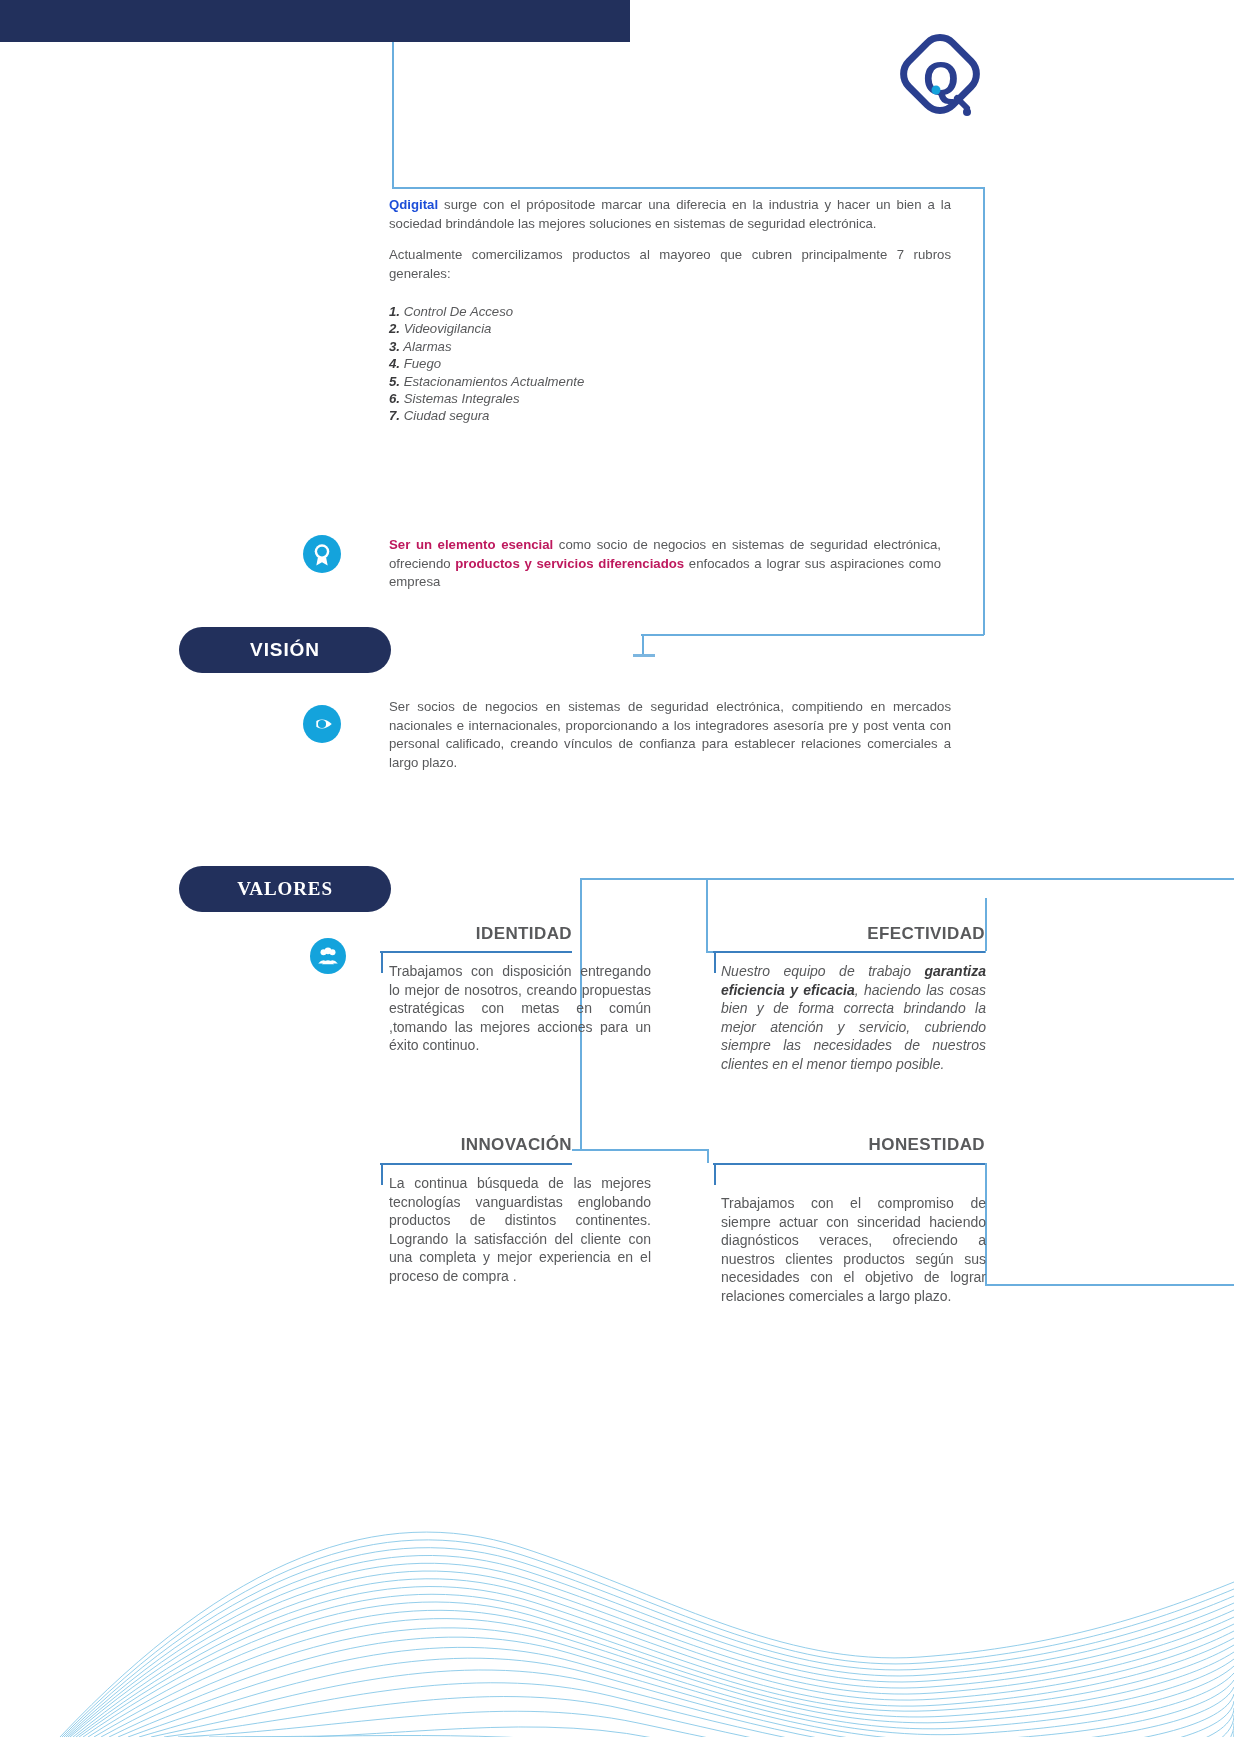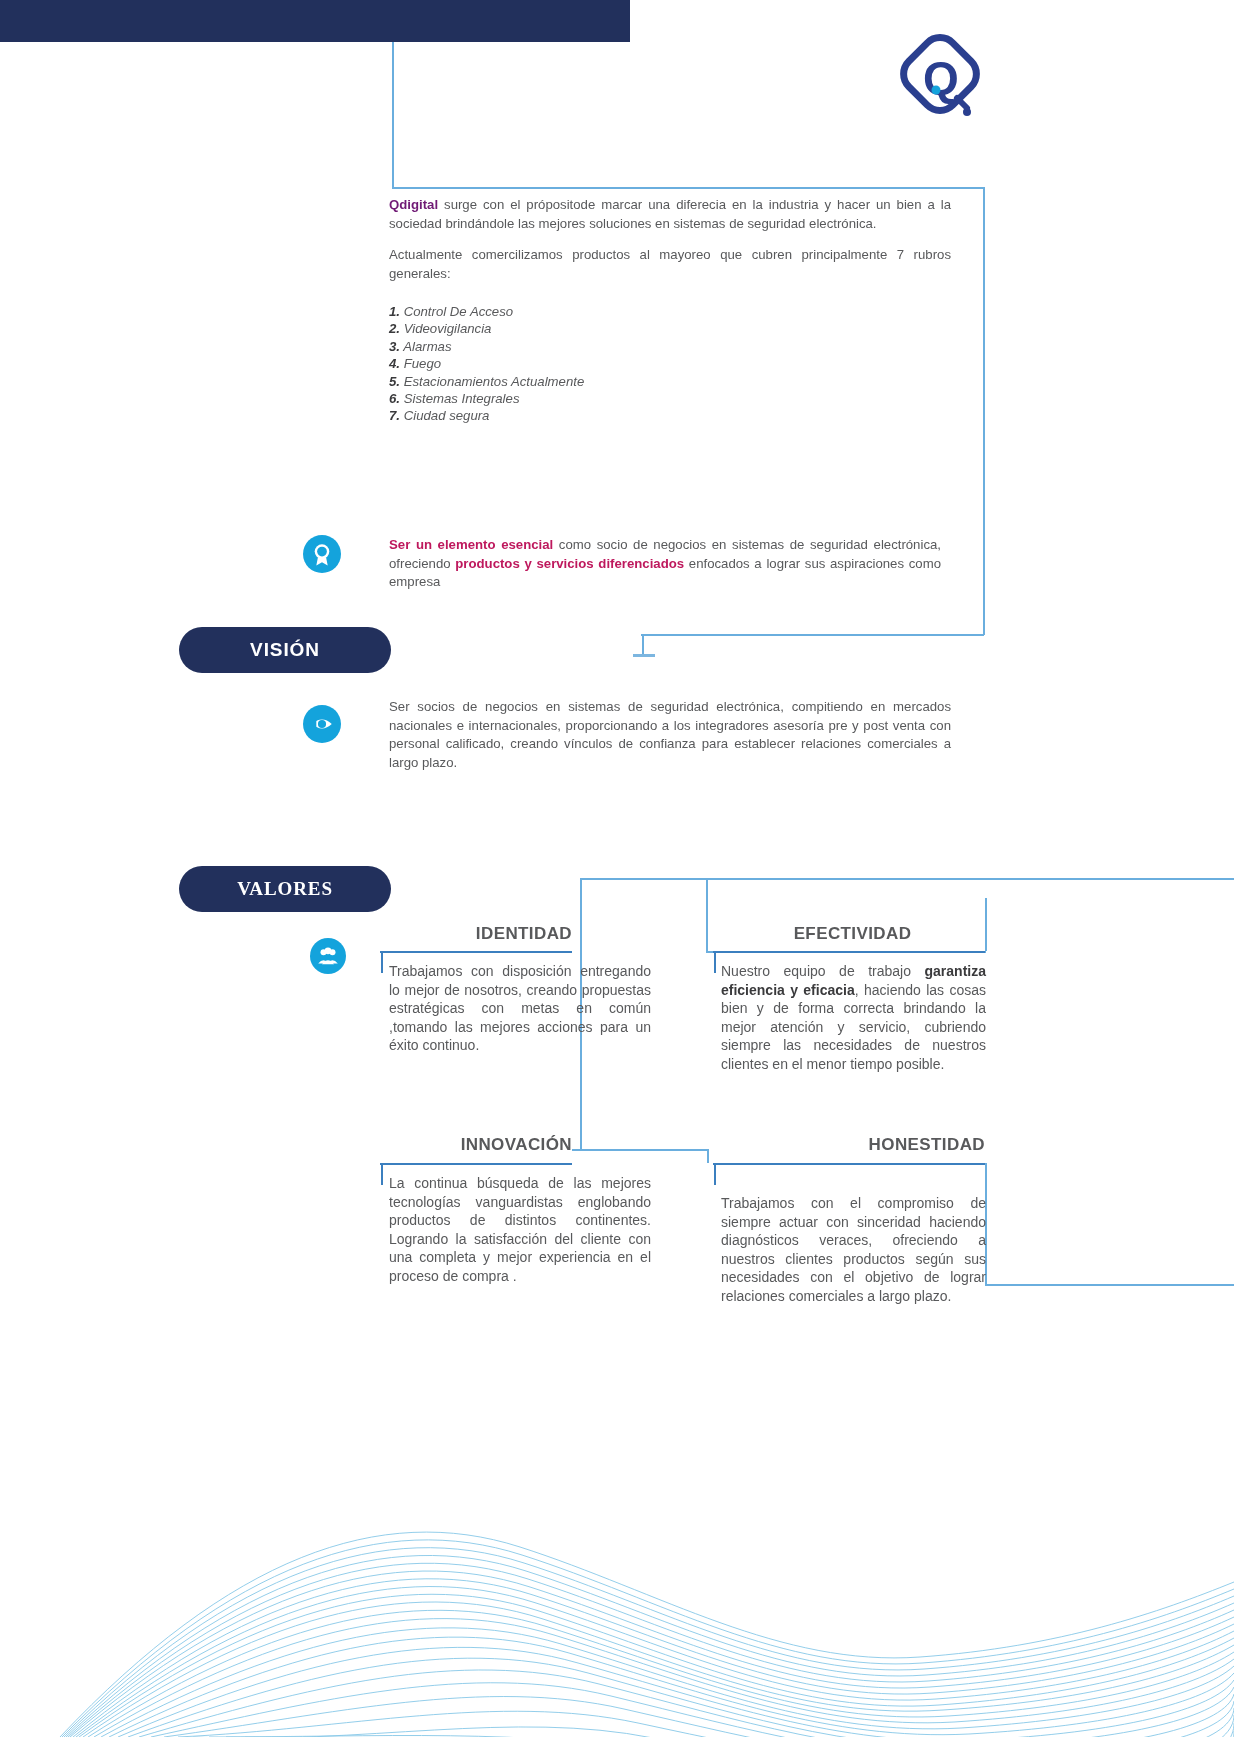--- a/index.html
+++ b/index.html
@@ -29,21 +29,21 @@
   .conn.dk{background:#3b7fbf;}
   .conn.thickcap{height:3px;background:#7cb6e0;}
 
   
   .intro{
     position:absolute;left:389px;top:196px;width:562px;
     font-size:13.2px;line-height:18.5px;color:#58595b;
     text-align:justify;
   }
   .intro p{margin:0 0 13px 0;}
-  .intro b{color:#701a75;font-weight:bold;}
+  .intro b{color:#1d4ed8;font-weight:bold;}
   .rubros{
     position:absolute;left:389px;top:303px;width:480px;
     font-size:13.2px;line-height:17.4px;font-style:italic;color:#58595b;
   }
   .rubros div span.num{font-weight:bold;font-style:italic;color:#3a3a3c;}
 
   
   .pill{
     position:absolute;height:46px;border-radius:23px;
     background:#22305c;color:#ffffff;
@@ -169,22 +169,22 @@
   <div class="conn h" style="left:706px;top:951px;width:280px;"></div>
   <div class="conn v" style="left:985px;top:898px;height:53px;"></div>
 
   <div class="conn h dk" style="left:380px;top:951px;width:192px;"></div>
   <div class="conn v dk" style="left:381px;top:951px;height:22px;"></div>
   <div class="val-title" style="left:320px;top:924px;width:252px;">IDENTIDAD</div>
   <div class="val-body" style="left:389px;top:962px;">Trabajamos con disposición entregando lo mejor de nosotros, creando propuestas estratégicas con metas en común ,tomando las mejores acciones para un éxito continuo.</div>
 
   <div class="conn h dk" style="left:713px;top:951px;width:272px;"></div>
   <div class="conn v dk" style="left:714px;top:951px;height:22px;"></div>
-  <div class="val-title" style="left:720px;top:924px;width:265px;text-align:center;">EFECTIVIDAD</div>
-  <div class="val-body" style="left:721px;top:962px;width:265px;">
+  <div class="val-title" style="left:720px;top:924px;width:265px;">EFECTIVIDAD</div>
+  <div class="val-body" style="left:721px;top:962px;width:265px;font-style:italic;">
     <span>Nuestro equipo de trabajo </span><b>garantiza eficiencia y eficacia</b><span>, haciendo las cosas bien y de forma  correcta brindando la mejor atención y servicio, cubriendo siempre las necesidades de nuestros clientes en el menor tiempo posible.</span>
   </div>
 
   <div class="conn h dk" style="left:380px;top:1163px;width:192px;"></div>
   <div class="conn v dk" style="left:381px;top:1163px;height:22px;"></div>
   <div class="conn h" style="left:572px;top:1149px;width:136px;"></div>
   <div class="conn v" style="left:707px;top:1149px;height:14px;"></div>
   <div class="val-title" style="left:320px;top:1135px;width:252px;">INNOVACIÓN</div>
   <div class="val-body" style="left:389px;top:1174px;">La continua búsqueda de las mejores tecnologías vanguardistas englobando productos de distintos continentes. Logrando la satisfacción  del cliente con una completa y mejor experiencia en el proceso de compra .</div>
 

